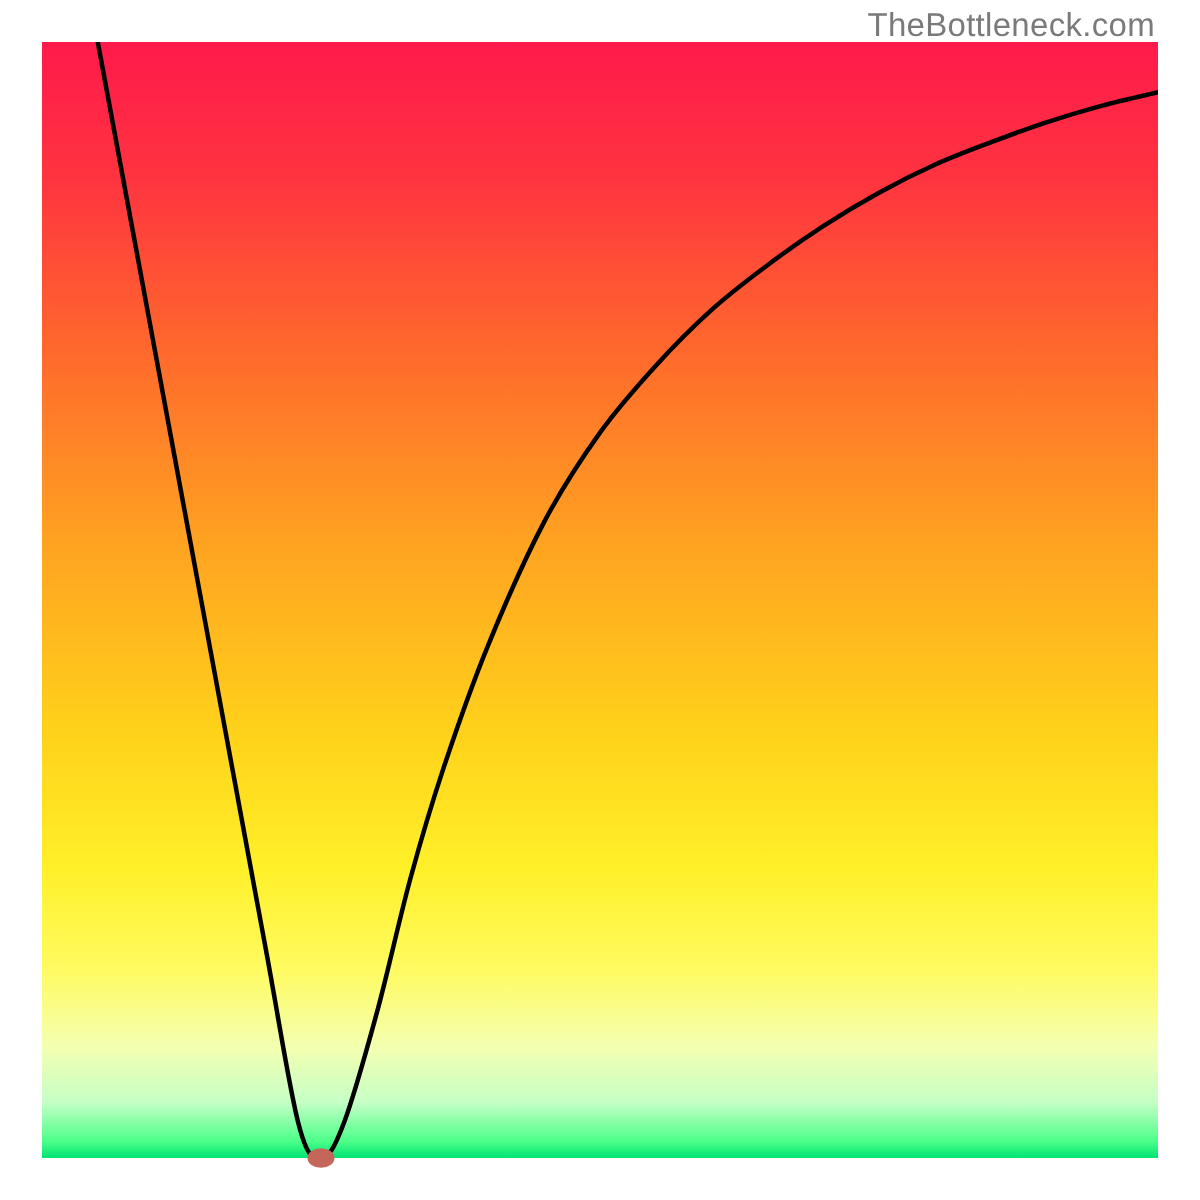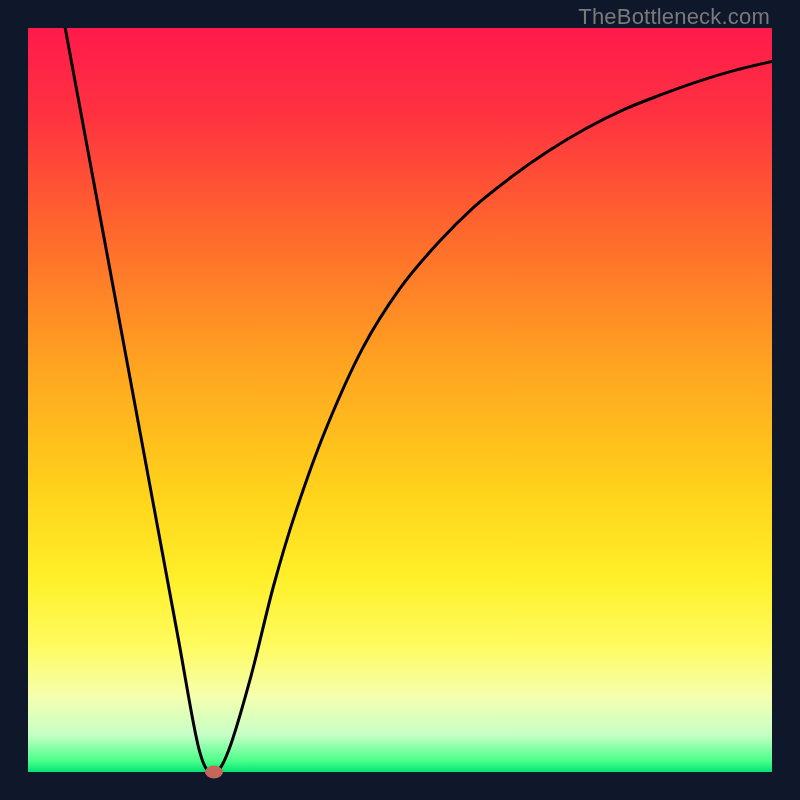--- a/index.html
+++ b/index.html
@@ -7,21 +7,21 @@
     padding: 0;
     width: 800px;
     height: 800px;
     background: #000;
     overflow: hidden;
   }
   .canvas {
     position: relative;
     width: 800px;
     height: 800px;
-    background: #0f172a;
+    background: #ffffff;
   }
   .plot-area {
     position: absolute;
     left: 28px;
     top: 28px;
     width: 744px;
     height: 744px;
   }
   .gradient {
     position: absolute;

